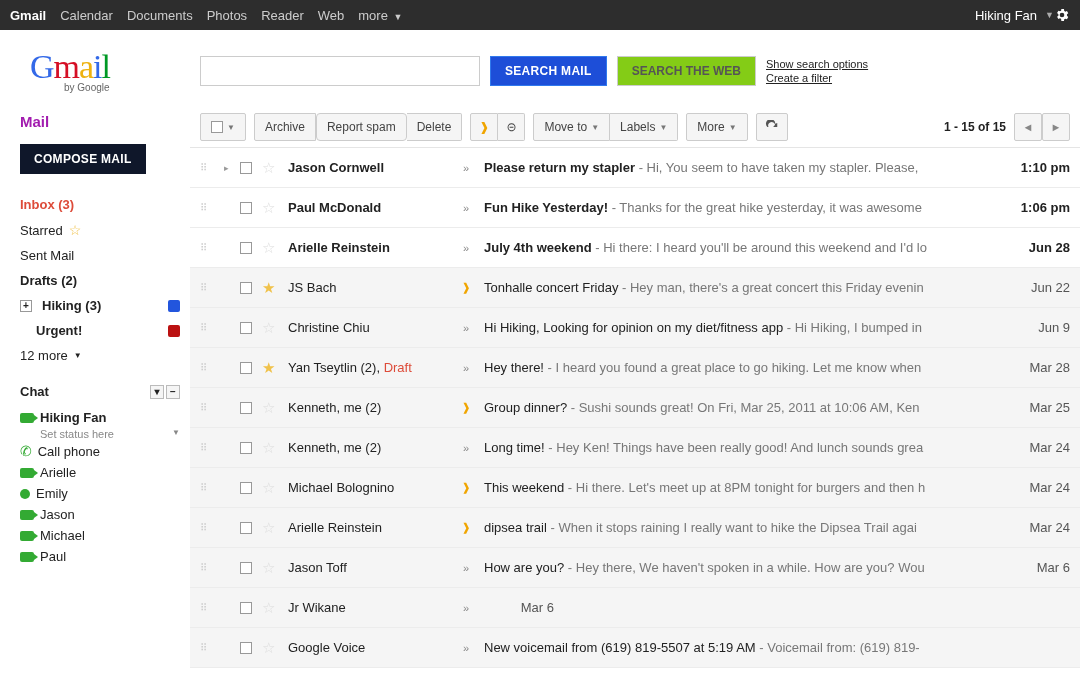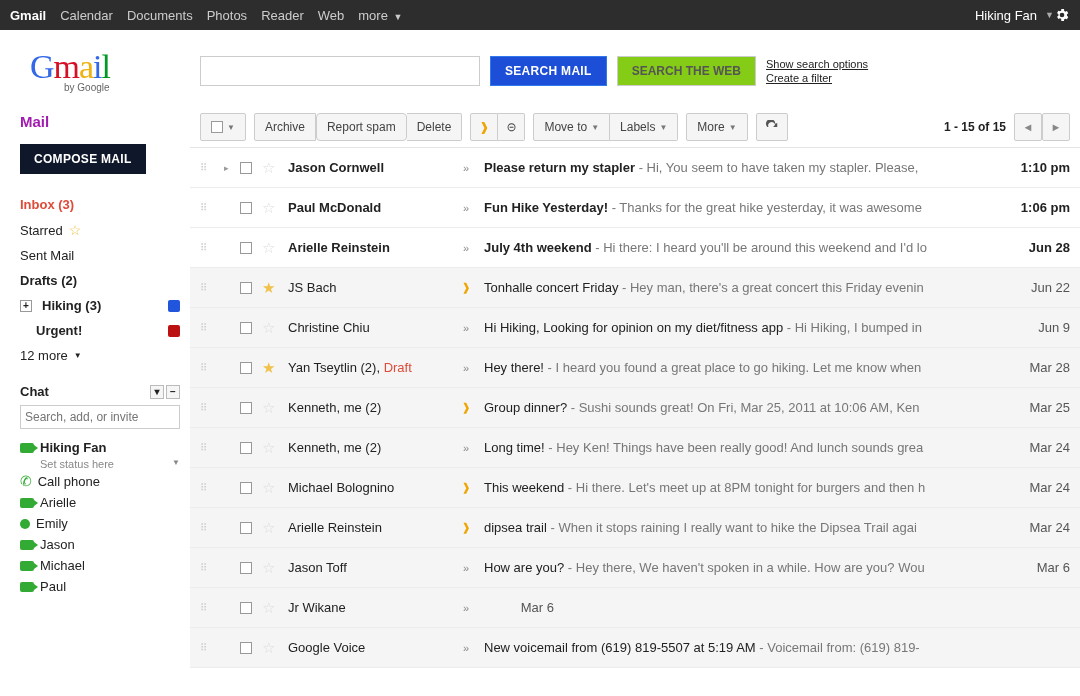--- a/index.html
+++ b/index.html
@@ -174,21 +174,20 @@
         </div>
       </div>
 
     <div class="chat-hdr">
       <span>Chat</span>
       <span class="mini">
         <span>▾</span>
         <span>−</span>
       </span>
     </div>
-    <input class="chatsearch" placeholder="Search, add, or invite" style="">
     <div class="chatlist" id="chatlist">
         <div class="chatitem">
           <span class="presence cam"></span>
           <span style="font-weight:bold">Hiking Fan</span>
         </div>
         <div class="status">
           <span>Set status here</span>
           <span style="font-size:8px">▼</span>
         </div>
         <div class="chatitem">

